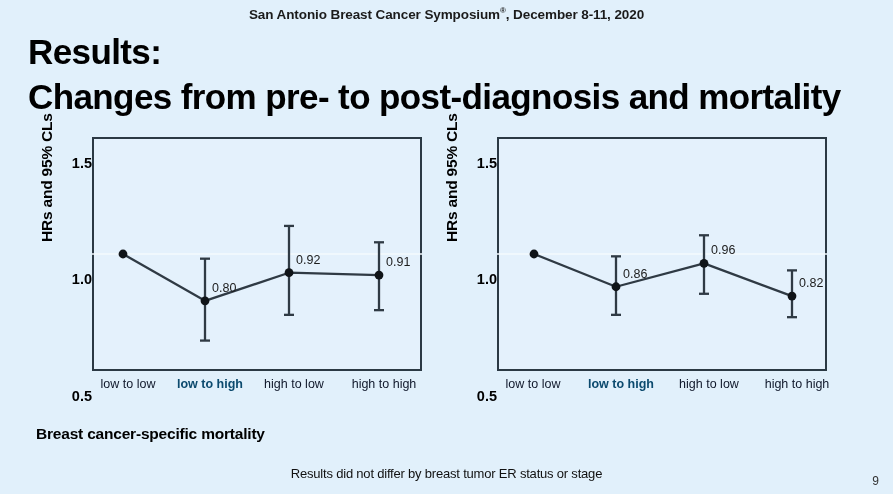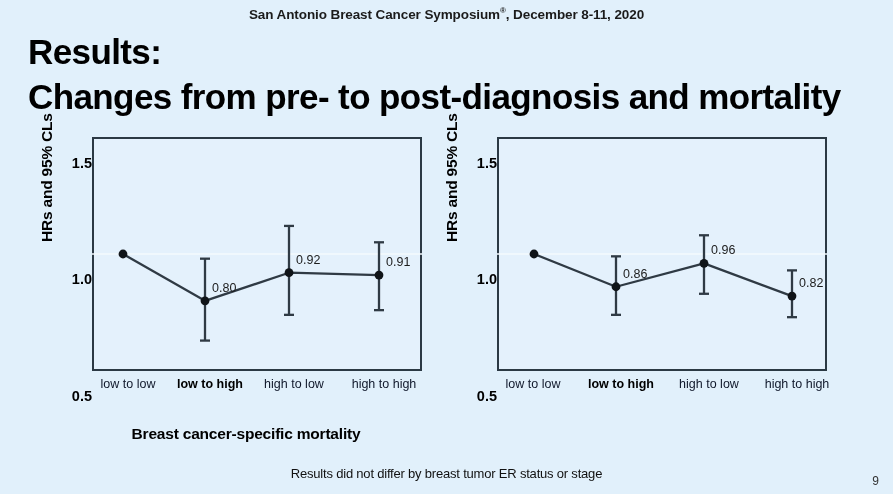--- a/index.html
+++ b/index.html
@@ -119,29 +119,28 @@
     width: 330px;
     height: 22px;
   }
   .xlabel {
     position: absolute;
     transform: translateX(-50%);
     font-size: 12.5px;
     color: #0f172a;
     white-space: nowrap;
   }
-  .xlabel.bold { font-weight: bold; color: #000000; }
+  .xlabel.bold { font-weight: bold; color: #0c4a6e; }
 
   .panel-caption {
     position: absolute;
     top: 425px;
     font-size: 15.5px;
     font-weight: bold;
     color: #000;
-    text-align: center;
     letter-spacing: -0.2px;
   }
   .panel-caption.left  { left: 36px;  width: 420px; }
   .panel-caption.right { left: 441px; width: 420px; }
 
   .footnote {
     position: absolute;
     top: 466px;
     left: 0;
     width: 893px;

